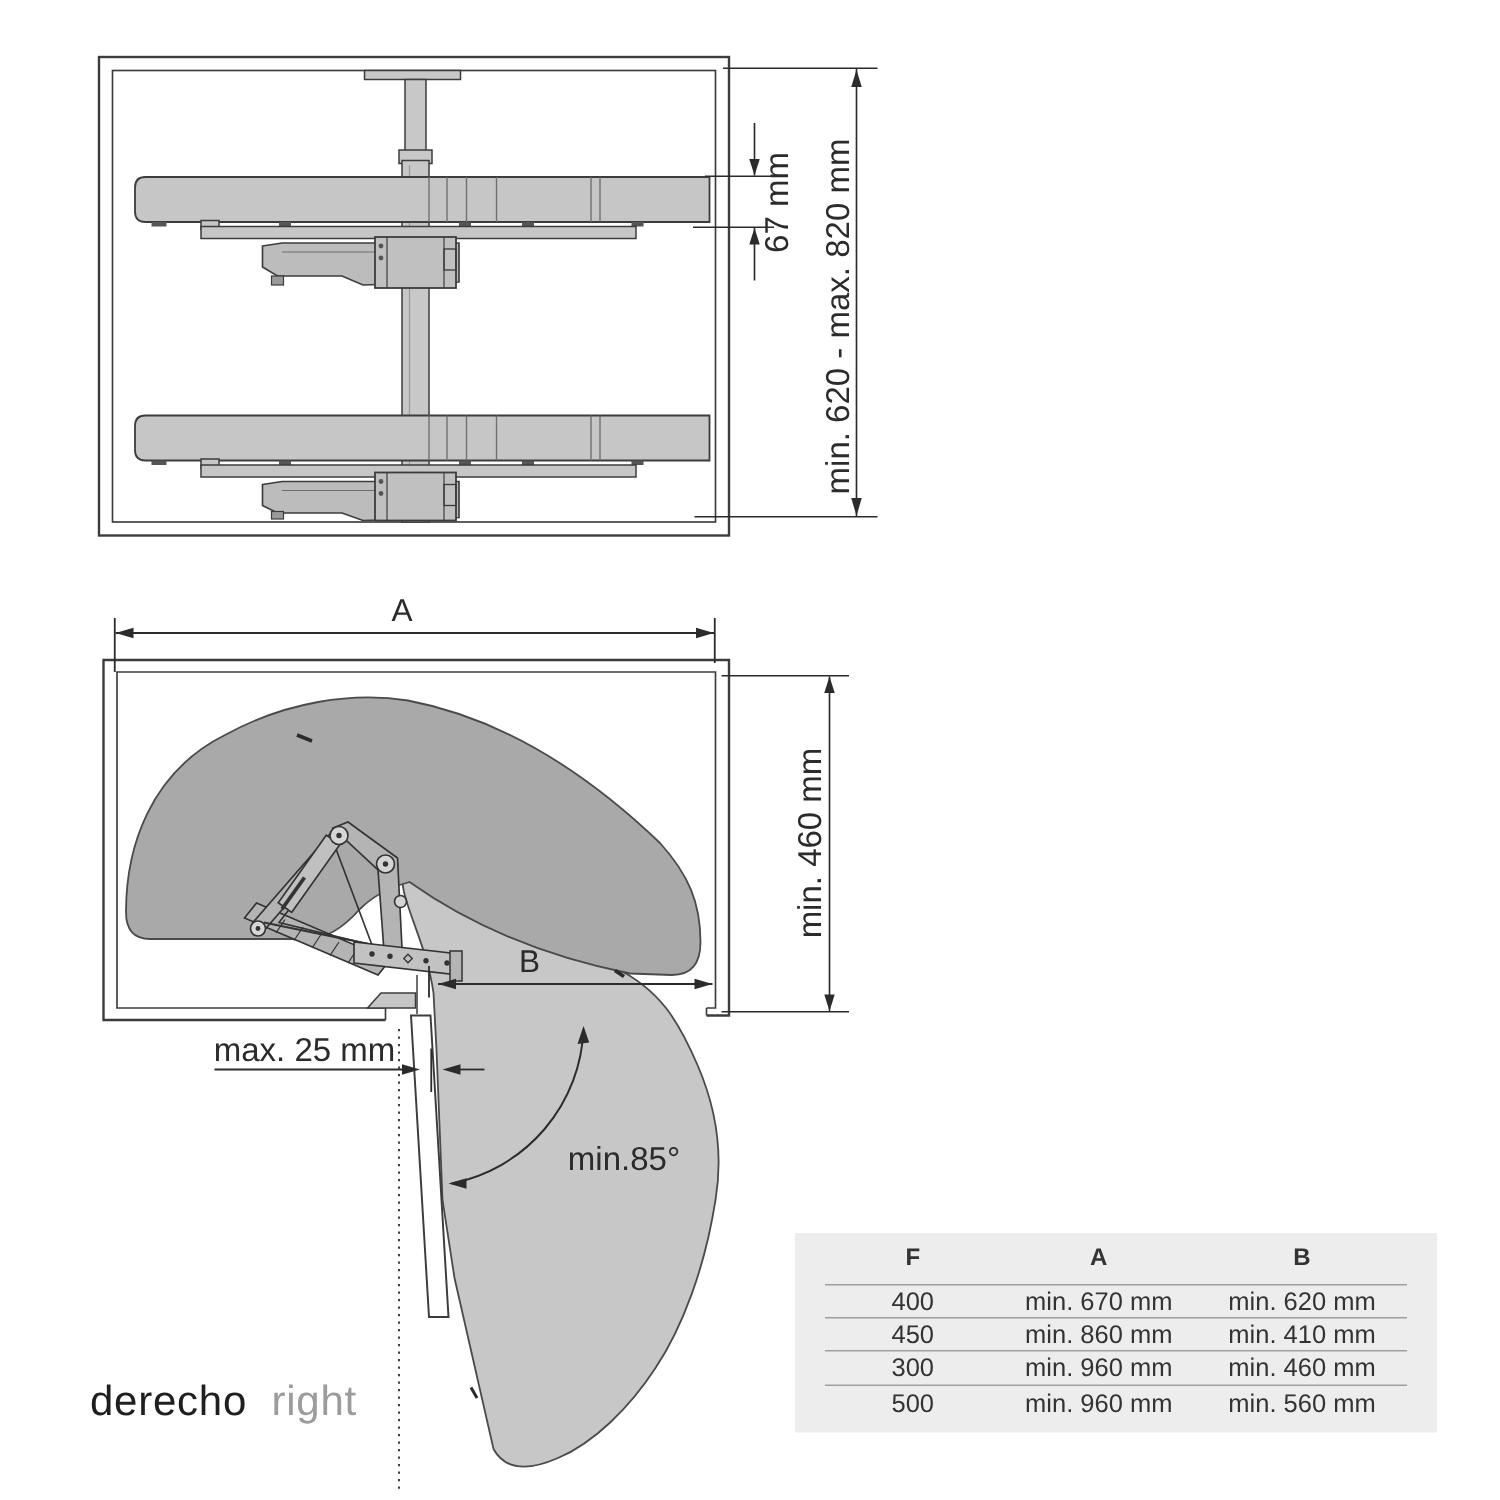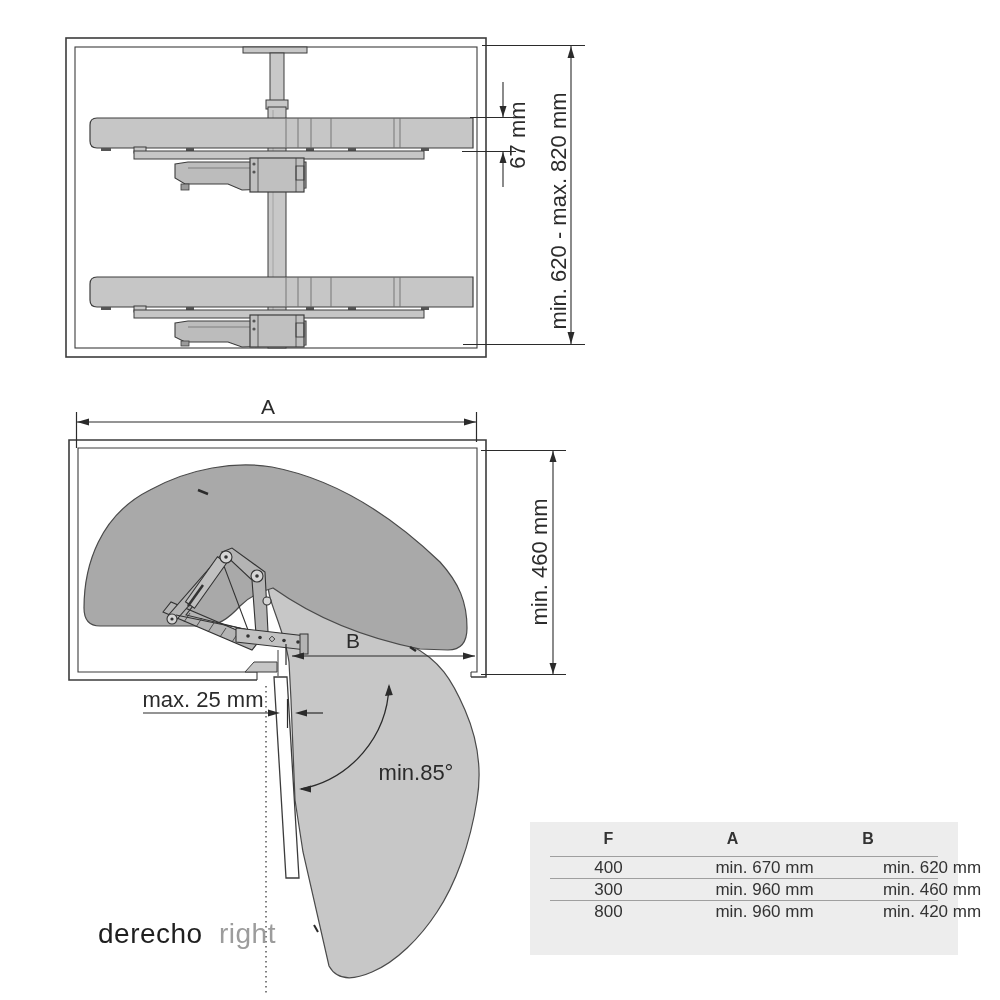--- a/index.html
+++ b/index.html
@@ -13,26 +13,26 @@
   .letter-label{font-size:21px;}
 
   .spec-table{
     position:absolute;left:530px;top:822px;width:428px;height:133px;
     background:#ededed;box-sizing:border-box;padding:0 20px;
     font-size:17px;color:#333;
   }
   .t-row{display:grid;grid-template-columns:117px 131px 140px;align-items:center;height:21px;}
   .t-row span{text-align:center;white-space:nowrap;}
   .t-head{height:34px;font-size:16px;font-weight:bold;}
-  .t-body .t-row{border-top:1px solid #9f9f9f;gap:32px;}
+  .t-body .t-row{border-top:1px solid #9f9f9f;}
   .t-body .t-row:nth-child(3){height:22px;}
   .t-body .t-row:nth-child(4){height:23px;}
 
   .footer-caption{
-    position:absolute;left:60px;top:918px;font-size:28px;letter-spacing:0.5px;margin-left:38px;
+    position:absolute;left:60px;top:918px;font-size:28px;letter-spacing:0.5px;
   }
   .footer-caption .es{color:#1f1f1f;}
   .footer-caption .en{color:#9c9c9c;margin-left:8px;}
 </style>
 </head>
 <body>
 
 <svg id="drawing" width="1000" height="1000" viewBox="0 0 1000 1000">
 
   <g>
@@ -260,28 +260,33 @@
     <span>A</span>
     <span>B</span>
   </div>
   <div class="t-body">
     <div class="t-row">
       <span>400</span>
       <span>min. 670 mm</span>
       <span>min. 620 mm</span>
     </div>
     <div class="t-row">
+      <span>450</span>
+      <span>min. 860 mm</span>
+      <span>min. 410 mm</span>
+    </div>
+    <div class="t-row">
       <span>300</span>
       <span>min. 960 mm</span>
       <span>min. 460 mm</span>
     </div>
     <div class="t-row">
-      <span>800</span>
+      <span>500</span>
       <span>min. 960 mm</span>
-      <span>min. 420 mm</span>
+      <span>min. 560 mm</span>
     </div>
   </div>
 </div>
 
 <div class="footer-caption">
   <span class="es">derecho</span>
   <span class="en">right</span>
 </div>
 
 </body></html>

